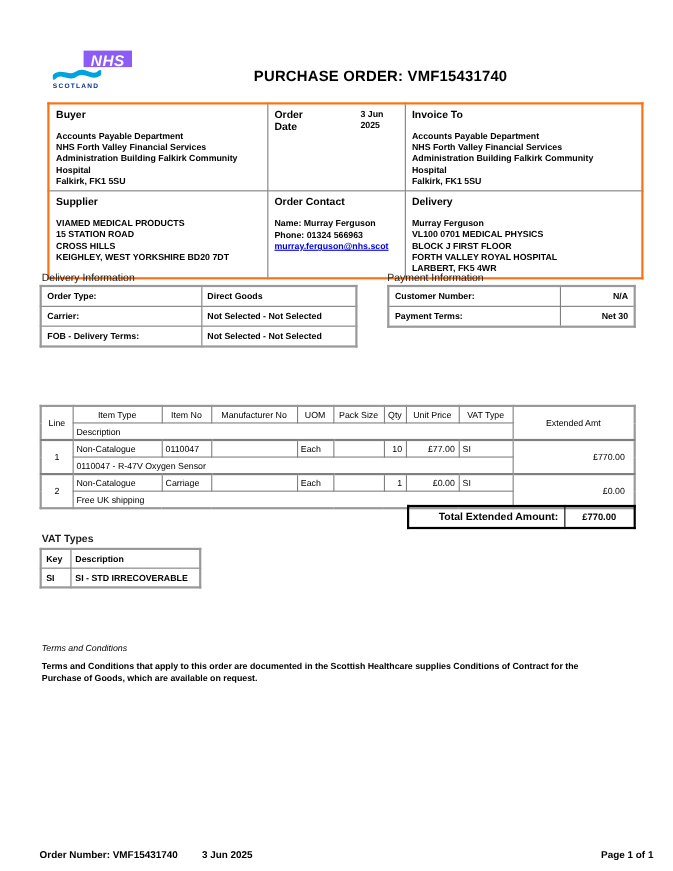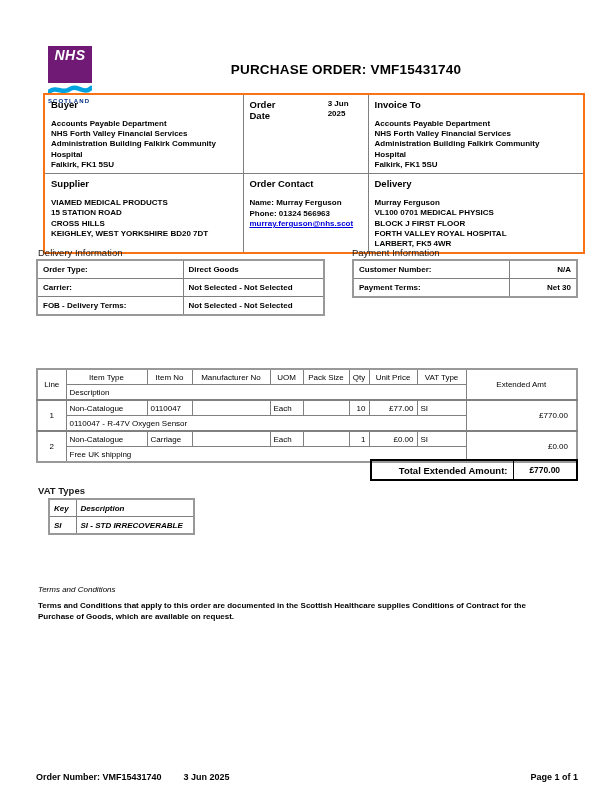--- a/index.html
+++ b/index.html
@@ -3,23 +3,23 @@
 <meta charset="utf-8">
 <style>
   html,body{margin:0;padding:0;background:#e8e8e8;}
   .page{
     position:relative;width:612px;height:792px;background:#ffffff;
     font-family:"Liberation Sans", sans-serif;color:#000;overflow:hidden;
     margin:0 auto;
   }
   
   .logo{position:absolute;left:48px;top:46px;width:52px;text-align:left;}
-  .nhs-box{width:44px;height:37px;background:#701a75;color:#fff;
+  .nhs-box{width:44px;height:15px;background:#8b5cf6;color:#fff;
     font-weight:bold;font-style:italic;font-size:14px;line-height:19px;text-align:center;
-    letter-spacing:.5px;}
+    letter-spacing:.5px;margin-left:28px;}
   .nhs-wave{display:block;margin-top:1px;}
   .nhs-scotland{font-size:6px;font-weight:bold;color:#003087;letter-spacing:1.1px;margin-top:2px;}
   .doc-title{position:absolute;top:62px;left:0;right:0;text-align:center;padding-left:80px;
     font-size:13.5px;font-weight:bold;letter-spacing:.2px;}
   
   table{border-collapse:collapse;table-layout:fixed;}
   
   .info-table{position:absolute;top:93px;left:43px;width:540px;border:2px solid #f97316;}
   .info-table td{border:1px solid #7f7f7f;vertical-align:top;padding:4px 6px 3px 6px;}
   .cell-head{font-size:9.5px;font-weight:bold;margin-bottom:9px;}
@@ -43,27 +43,27 @@
   .items-table .ctr{text-align:center;vertical-align:middle;}
   .items-table .rt{text-align:right;}
   .items-table .ext{vertical-align:middle;text-align:right;padding-right:8px;}
   .items-table tr.group-start td{border-top:2px solid #808080;}
   
   .total-table{position:absolute;top:459px;left:370px;width:206px;border:2px solid #000;}
   .total-table td{border:1px solid #000;padding:3px 5px;height:12px;}
   .total-label{font-size:9.5px;font-weight:bold;text-align:right;}
   .total-value{font-size:8.5px;font-weight:bold;text-align:center;}
   
-  .vat-table{position:absolute;top:498px;left:48px;width:145px;border:2px solid #999;font-style:italic;}
+  .vat-table{position:absolute;top:498px;left:36px;width:145px;border:2px solid #999;}
   .vat-table td{border:1px solid #7f7f7f;font-size:8px;font-weight:bold;padding:3px 4px;height:10px;}
   
   .terms-head{position:absolute;top:585px;left:38px;font-size:8px;font-weight:normal;font-style:italic;}
   .terms-body{position:absolute;top:601px;left:38px;width:512px;font-size:8px;font-weight:bold;line-height:1.35;}
   
-  .footer{position:absolute;top:772px;left:36px;right:34px;display:flex;justify-content:space-between;
+  .footer{position:absolute;top:772px;left:36px;right:18px;display:flex;justify-content:space-between;
     font-size:9px;font-weight:bold;}
   .footer .left span{margin-right:22px;}
   .footer .left span:last-child{margin-right:0;}
 </style>
 </head>
 <body>
 
 <div class="page">
 
   <div class="logo">

